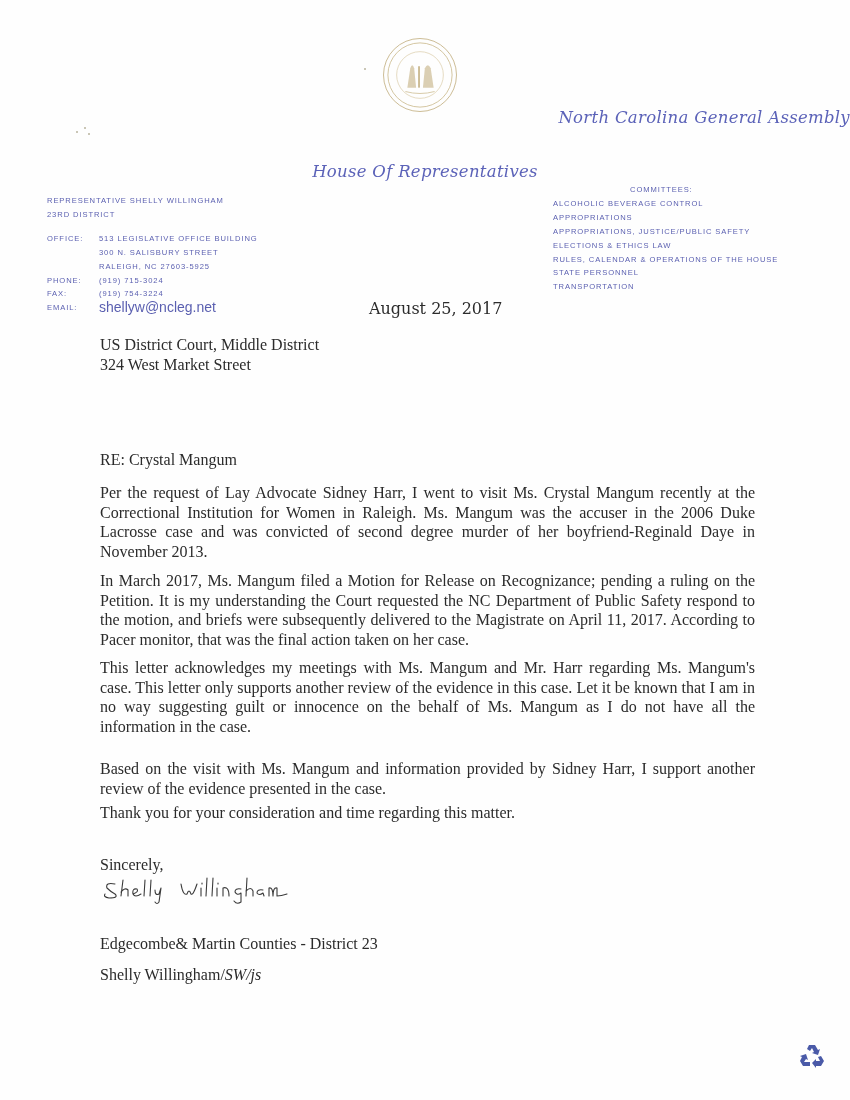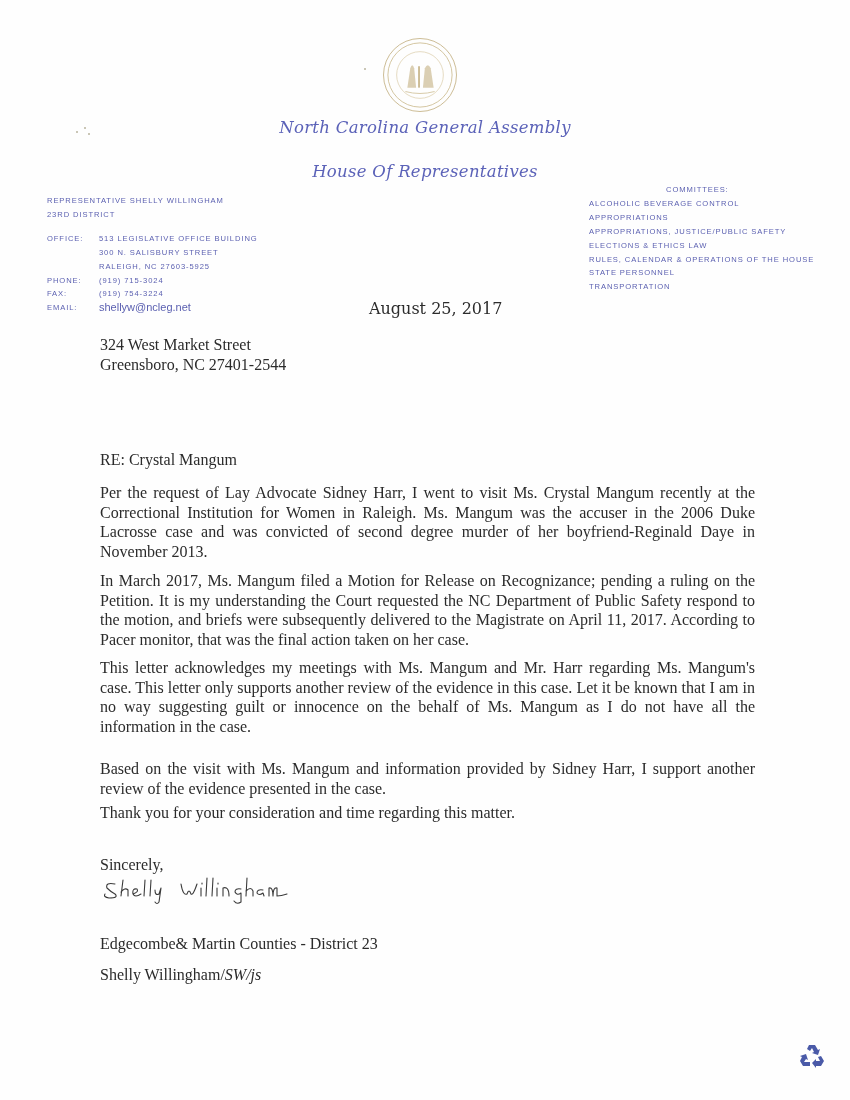--- a/index.html
+++ b/index.html
@@ -15,33 +15,33 @@
       border: 1.5px solid #cdbd96;
       box-sizing: border-box;
       display: flex; align-items: center; justify-content: center;
     }
     .seal svg { width: 74px; height: 74px; }
     .masthead {
       position: absolute; left: 0; width: 850px; text-align: center;
       font-family: "DejaVu Serif", serif;
       color: #5b62b8; letter-spacing: 0.3px; font-style: italic;
     }
-    .mast1 { top: 118px; font-size: 16.5px; left: 0; }
+    .mast1 { top: 108px; font-size: 16.5px; left: 0; text-align: right; }
     .mast2 { top: 142px; font-size: 16.5px; left: 0; margin-top: 20px; }
     .lh {
       position: absolute; font-family: "Liberation Sans", sans-serif;
       font-size: 7.6px; color: #5a5fb0; letter-spacing: 0.9px; line-height: 13.9px;
       text-transform: uppercase;
     }
     .lh-left { left: 47px; top: 194px; }
     .lh-left .row { display: flex; white-space: nowrap; }
     .lh-left .lbl { width: 52px; display: inline-block; }
     .lh-left .gap { height: 10px; }
-    .lh-left .email { text-transform: none; letter-spacing: 0; font-size: 11px; }
-    .lh-right { left: 553px; top: 183px; margin-left: 36px; }
+    .lh-left .email { text-transform: none; letter-spacing: 0; font-size: 14px; }
+    .lh-right { left: 553px; top: 183px; }
     .lh-right .title { padding-left: 77px; }
     .date {
       position: absolute; left: 369px; top: 299px; font-size: 16px; color: #2c2c2c;
     }
     .body-text {
       position: absolute; left: 100px; width: 655px;
       font-family: "Liberation Serif", serif; font-size: 16px; line-height: 19.5px; color: #2b2b2b;
     }
     .addr { top: 335px; }
     .addr div { white-space: nowrap; }
@@ -123,22 +123,22 @@
   <div>APPROPRIATIONS, JUSTICE/PUBLIC SAFETY</div>
   <div>ELECTIONS &amp; ETHICS LAW</div>
   <div>RULES, CALENDAR &amp; OPERATIONS OF THE HOUSE</div>
   <div>STATE PERSONNEL</div>
   <div>TRANSPORTATION</div>
 </div>
 
 <div class="date">August 25, 2017</div>
 
 <div class="body-text addr">
+  <div>US District Court, Middle District</div>
   <div>324 West Market Street</div>
-  <div>Greensboro, NC 27401-2544</div>
 </div>
 
 <div class="body-text re">RE: Crystal Mangum</div>
 
 <div class="body-text para p1">Per the request of Lay Advocate Sidney Harr, I went to visit Ms. Crystal Mangum recently at the Correctional Institution for Women in Raleigh.  Ms. Mangum was the accuser in the 2006 Duke Lacrosse case and was convicted of second degree murder of her boyfriend-Reginald Daye in November 2013.</div>
 <div class="body-text para p2">In March 2017, Ms. Mangum filed a Motion for Release on Recognizance; pending a ruling on the Petition.  It is my understanding the Court requested the NC Department of Public Safety respond to the motion, and briefs were subsequently delivered to the Magistrate on April 11, 2017.  According to Pacer monitor, that was the final action taken on her case.</div>
 <div class="body-text para p3">This letter acknowledges my meetings with Ms. Mangum and Mr. Harr regarding Ms. Mangum's case.  This letter only supports another review of the evidence in this case.  Let it be known that I am in no way suggesting guilt or innocence on the behalf of Ms. Mangum as I do not have all the information in the case.</div>
 <div class="body-text para p4">Based on the visit with Ms. Mangum and information provided by Sidney Harr, I support another review of the evidence presented in the case.</div>
 <div class="body-text para p5">Thank you for your consideration and time regarding this matter.</div>
 

